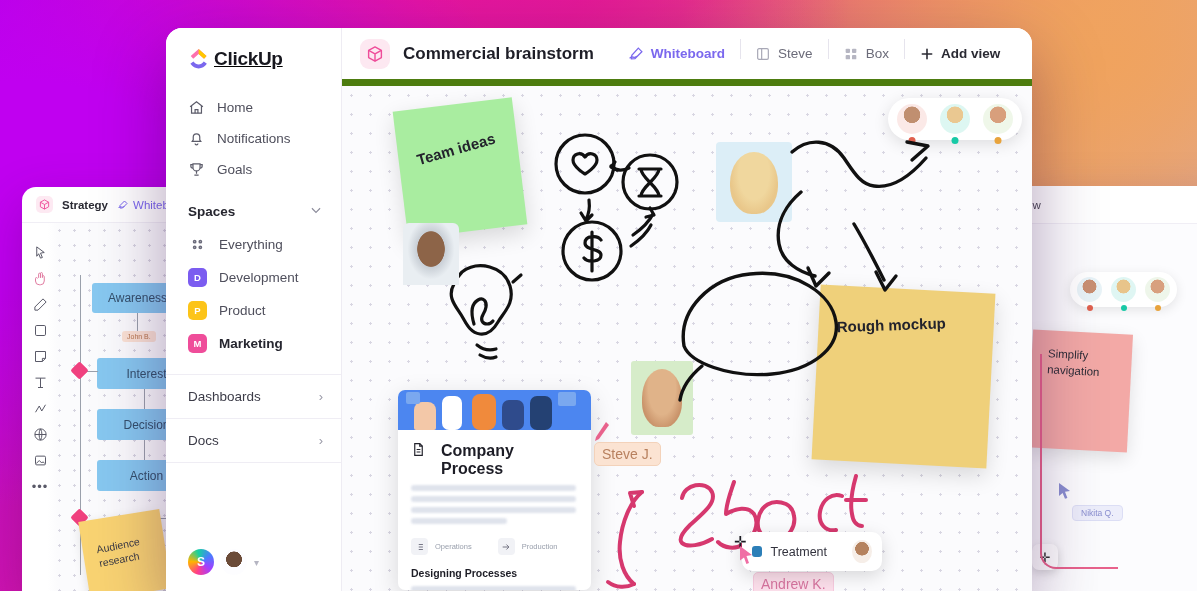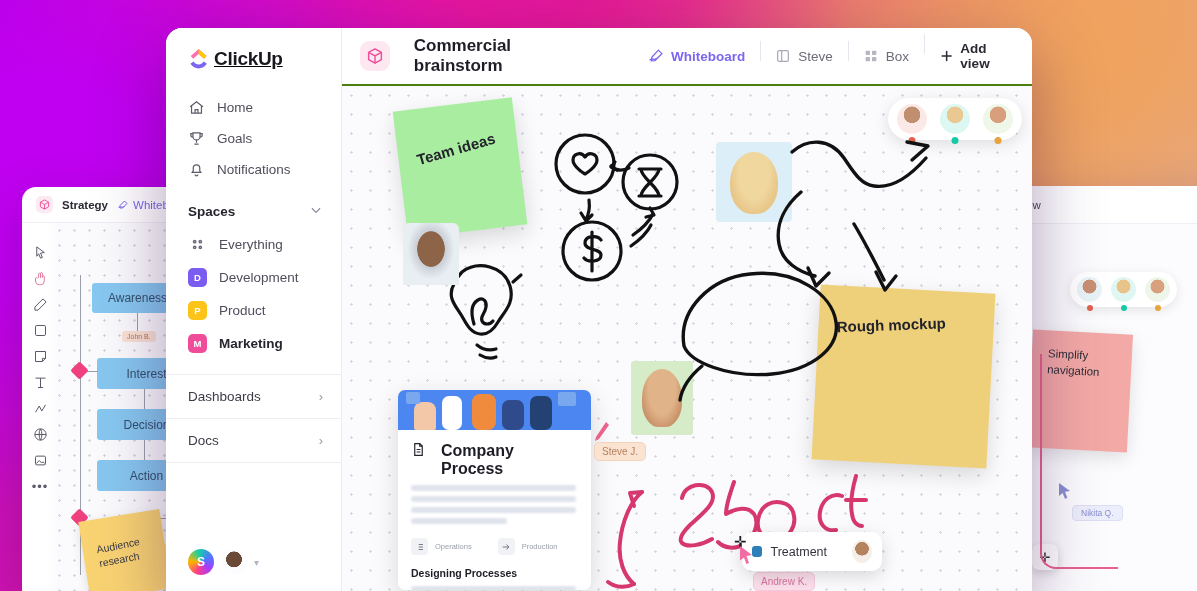--- a/index.html
+++ b/index.html
@@ -87,21 +87,21 @@
      font-size:13.5px;color:#3c3c48;border-bottom:1px solid #efedf4;cursor:pointer;}
   .bigrow .chev{color:#9a9aa8;font-size:13px;}
   .userbar{ margin-top:auto; padding:14px 0 16px 22px; display:flex;align-items:center;gap:7px;}
   .userbar .circ{width:26px;height:26px;border-radius:50%;
      background:conic-gradient(from 200deg,#ff3d8b,#ffb400,#16d1a0,#4b7bff,#a43dff,#ff3d8b);
      display:flex;align-items:center;justify-content:center;color:#fff;font-size:12px;font-weight:700;}
   .userbar .ua{width:26px;height:26px;border-radius:50%;}
   .userbar .cv{color:#b5b5c2;font-size:10px;}
 
   .content{ position:absolute; left:176px; top:0; right:0; bottom:0;}
-  .headerbar{ height:58px; display:flex; align-items:center; padding-left:18px; gap:12px; border-bottom:2px solid #4d7c0f; background:#fff;}
+  .headerbar{ height:58px; display:flex; align-items:center; padding-left:18px; gap:1px; border-bottom:7px solid #4d7c0f; background:#fff;}
   .cube{ width:30px;height:30px;border-radius:9px;background:#fde8f1;display:flex;align-items:center;justify-content:center;}
   .cube svg{width:18px;height:18px;}
   .boardtitle{ font-size:17px;font-weight:700;color:#1e1e27;margin-left:12px;}
   .viewtabs{ display:flex;align-items:center;margin-left:18px;}
   .vtab{ display:flex;align-items:center;gap:7px;font-size:13.5px;color:#6b6b79;padding:0 15px;cursor:pointer;position:relative;}
   .vtab svg{width:16px;height:16px;}
   .vtab.active{ color:#7b68ee;font-weight:600;}
   .vtab + .vtab::before{content:"";position:absolute;left:0;top:-7px;height:20px;width:1px;background:#e6e4ed;}
   .vtab.addv{color:#2a2a33;font-weight:600;gap:6px;}
   .canvas{ position:absolute;top:58px;left:0;right:0;bottom:0;
@@ -124,21 +124,21 @@
   .doccard .hero{ height:40px; background:#4c86f0; position:relative; overflow:hidden;}
   .doccard .ttl{ display:flex;align-items:flex-start;gap:15px;padding:12px 13px 2px;}
   .doccard .ttl .t{font-size:16px;font-weight:700;color:#1d1d26;}
   .blurtext{ height:6px;background:#dfe3ec;border-radius:3px;margin:5px 13px;filter:blur(.9px);}
   .chipsrow{display:flex;gap:26px;padding:9px 13px 6px;align-items:center;}
   .chip{display:flex;align-items:center;gap:7px;}
   .chip .cbx{width:17px;height:17px;border-radius:4px;background:#f1f2f6;display:flex;align-items:center;justify-content:center;}
   .chip .cl{font-size:7.5px;color:#9aa0ad;filter:blur(.7px);}
   .subttl{font-size:10.5px;font-weight:700;color:#1d1d26;padding:6px 13px 2px;}
 
-  .ptag{position:absolute;font-size:10px;border-radius:5px;padding:3px 7px;}
+  .ptag{position:absolute;font-size:14px;border-radius:5px;padding:3px 7px;}
   .tag-steve{background:#fbe3d2;color:#b8805e;border:1px solid #f3d2ba;}
   .tag-andrew{background:#fbdeea;color:#d6739e;border:1px solid #f6cade;}
   .treatcard{position:absolute;background:#fff;border-radius:10px;display:flex;align-items:center;gap:9px;
      padding:8px 10px;box-shadow:0 5px 18px rgba(0,0,0,.15);}
   .treatcard .sq{width:11px;height:11px;border-radius:3px;background:#2c7fb8;}
   .treatcard .tx{font-size:12.5px;color:#33333e;}
   .treatcard .av{width:23px;height:23px;border-radius:50%;margin-left:16px;}
   .movecur{position:absolute;font-size:15px;color:#1b1b22;}
   .pinkcur{position:absolute;}
   .pencil{position:absolute;}
@@ -297,35 +297,35 @@
               <path d="M3 11l9-7 9 7"></path>
               <path d="M5 10v10h14V10"></path>
               <path d="M10 20v-5h4v5"></path>
             </svg>
           </span>
         <span>Home</span>
       </div>
       <div class="navitem">
         <span class="ic">
             <svg viewBox="0 0 24 24" fill="none" stroke="currentColor" stroke-width="1.7">
+              <path d="M18 16H6l1.4-2V10a4.6 4.6 0 019.2 0v4z"></path>
+              <path d="M10 19a2 2 0 004 0"></path>
+            </svg>
+          </span>
+        <span>Notifications</span>
+      </div>
+      <div class="navitem">
+        <span class="ic">
+            <svg viewBox="0 0 24 24" fill="none" stroke="currentColor" stroke-width="1.7">
               <path d="M7 4h10v5a5 5 0 01-10 0z"></path>
               <path d="M7 5H4v2a3 3 0 003 3M17 5h3v2a3 3 0 01-3 3"></path>
               <path d="M12 14v4M9 20h6"></path>
             </svg>
           </span>
         <span>Goals</span>
-      </div>
-      <div class="navitem">
-        <span class="ic">
-            <svg viewBox="0 0 24 24" fill="none" stroke="currentColor" stroke-width="1.7">
-              <path d="M18 16H6l1.4-2V10a4.6 4.6 0 019.2 0v4z"></path>
-              <path d="M10 19a2 2 0 004 0"></path>
-            </svg>
-          </span>
-        <span>Notifications</span>
       </div>
     </div>
 
     <div class="secthead">
       <span>Spaces</span>
       <span>
         <svg viewBox="0 0 24 24" width="14" height="14" fill="none" stroke="#8d8d9c" stroke-width="2">
             <path d="M5 9l7 7 7-7"></path>
           </svg>
       </span>

